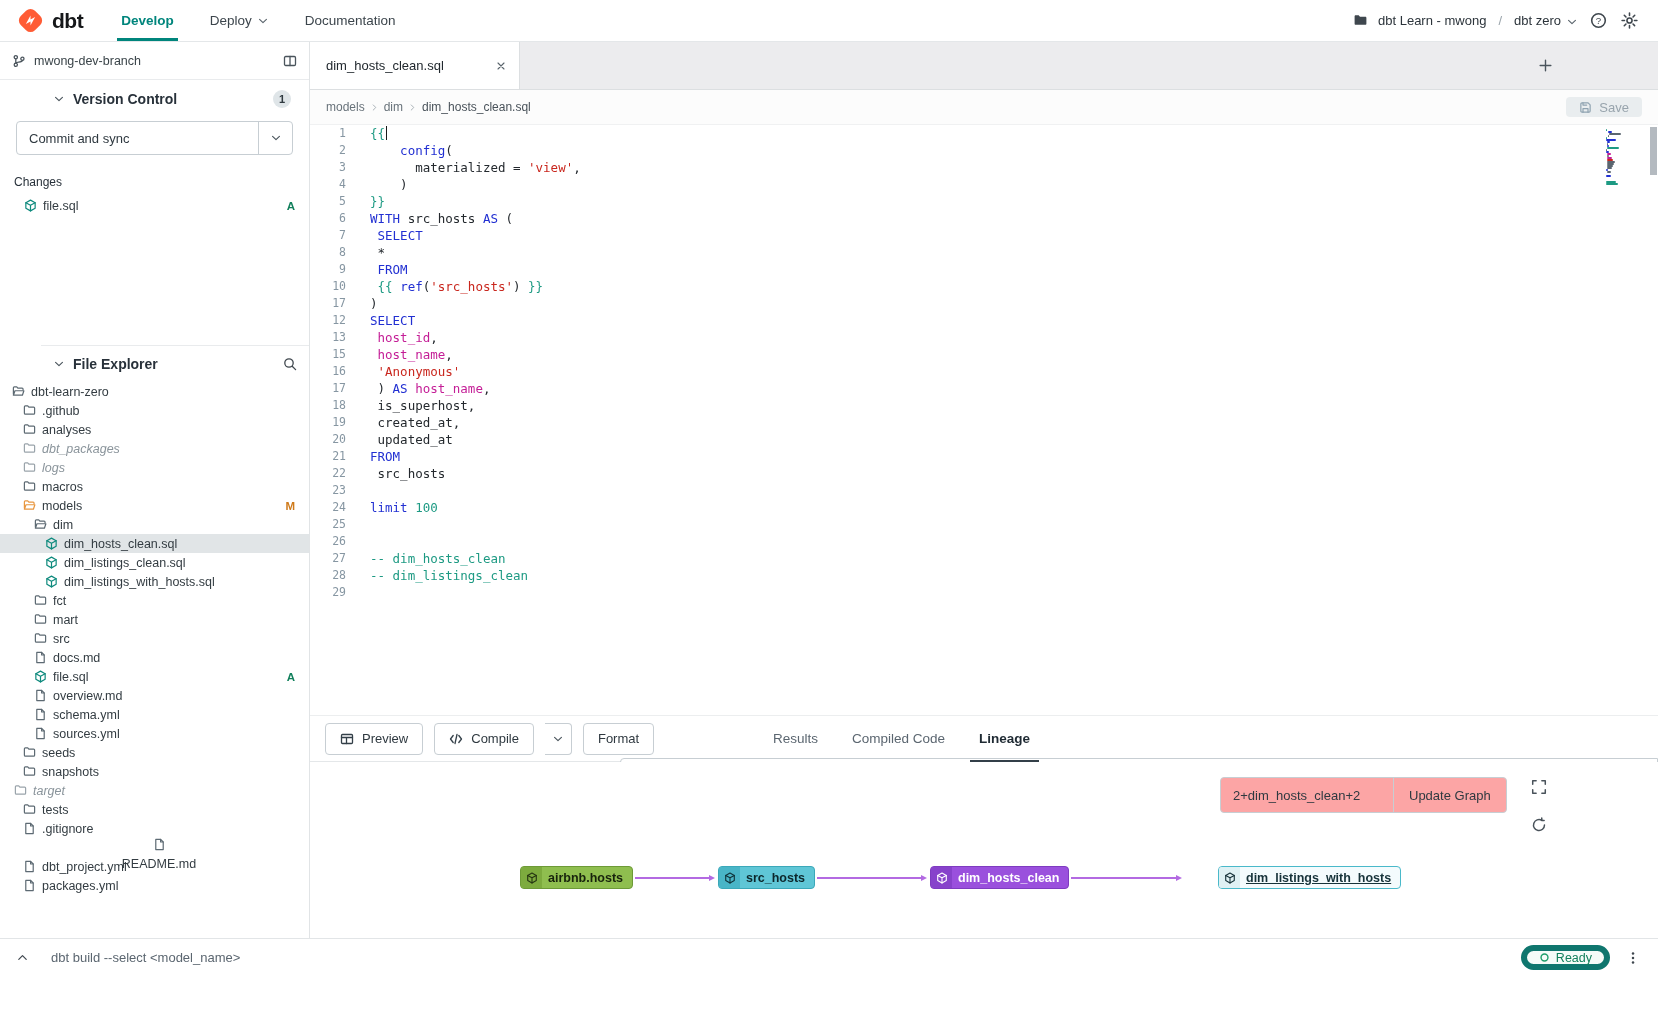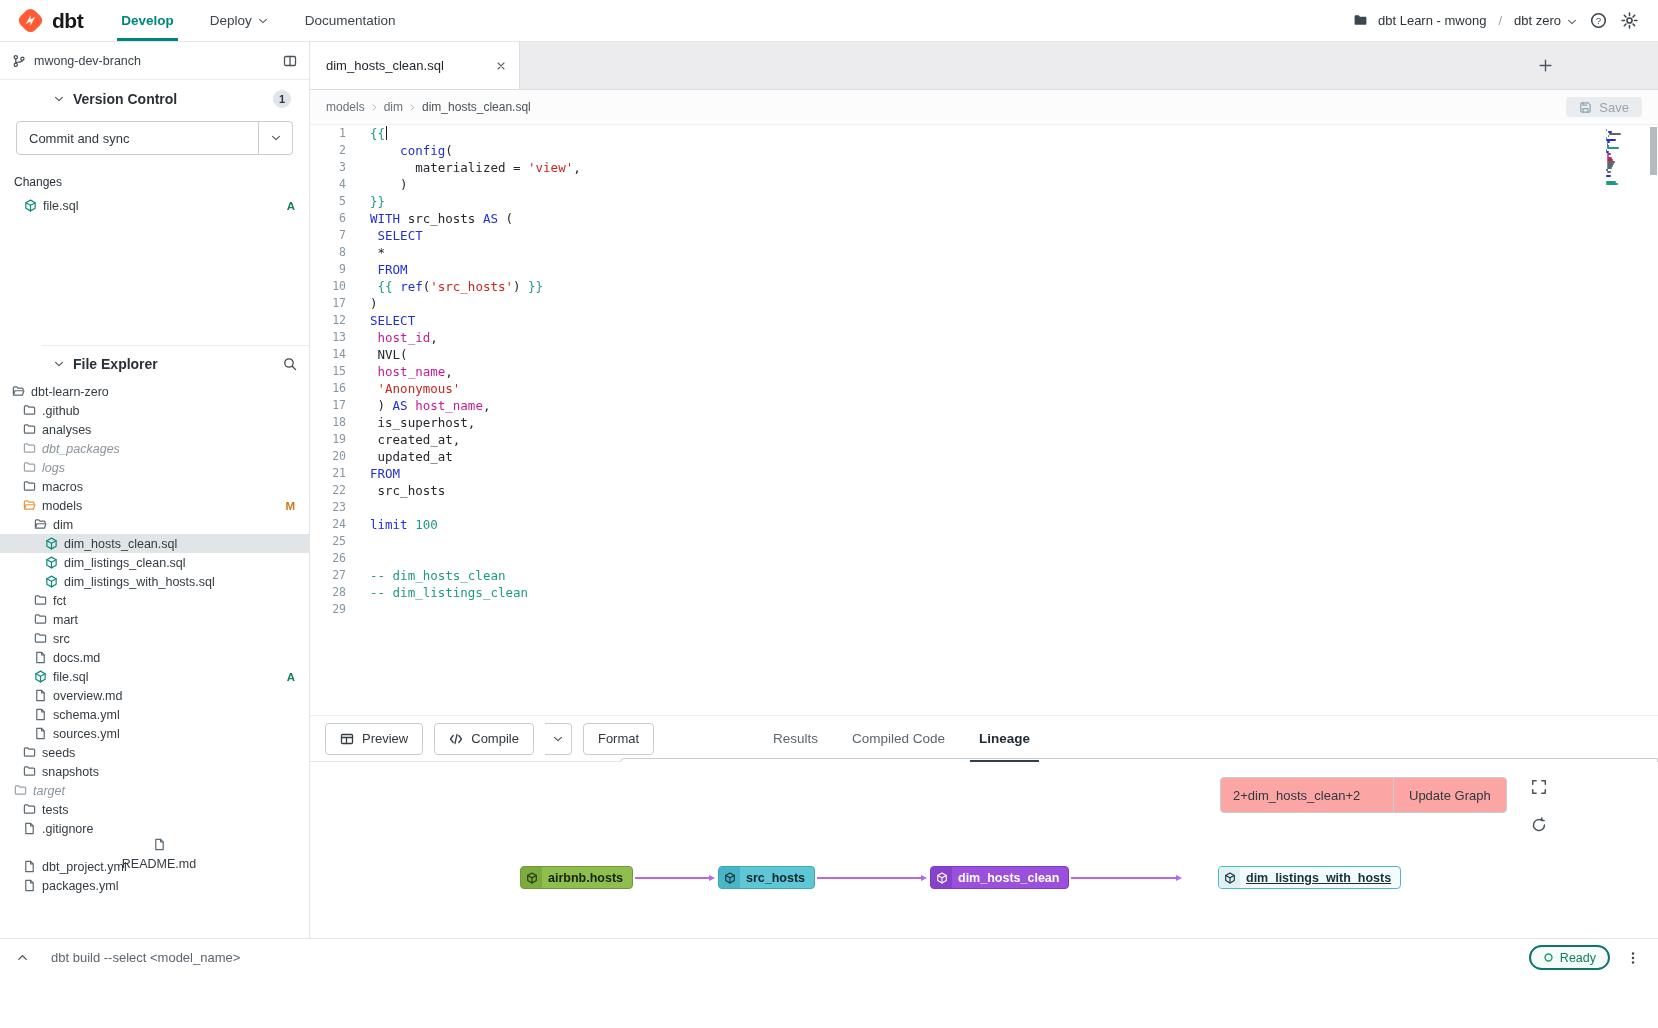--- a/index.html
+++ b/index.html
@@ -122,21 +122,21 @@
   .gnode .nicon { width:21px; border-radius:3px 0 0 3px; display:flex; align-items:center; justify-content:center; }
   .gnode .nicon svg { width:12px; height:12px; }
   .gnode .nlabel { padding:0 9px 0 6px; display:flex; align-items:center; }
   .edge { position:absolute; top:115px; height:1.6px; }
   .edge .arrow { position:absolute; right:-5px; top:-2.4px; width:0; height:0; border-top:3.2px solid transparent; border-bottom:3.2px solid transparent; border-left:6px solid; }
 
   
   .statusbar { position:absolute; top:938px; left:0; right:0; height:38px; background:#fff; border-top:1px solid #e2e5e7; display:flex; align-items:center; z-index:9; }
   .sb-chev { margin-left:16px; color:#3f474e; cursor:pointer; display:flex; }
   .sb-cmd { margin-left:22px; font-size:13px; color:#5b6670; cursor:text; }
-  .ready-pill { margin-left:auto; display:flex; align-items:center; gap:6px; border:2px solid #0f766e; background:#f5fbf8; color:#12805c; border-radius:13px; height:25px; padding:0 12px; font-size:12.5px; cursor:pointer; }
+  .ready-pill { margin-left:auto; display:flex; align-items:center; gap:6px; border:6px solid #0f766e; background:#f5fbf8; color:#12805c; border-radius:13px; height:25px; padding:0 12px; font-size:12.5px; cursor:pointer; }
   .ready-pill .icn { color:#1e9e6a; }
   .ready-pill .icn svg { width:11px; height:11px; }
   .sb-kebab { margin:0 18px 0 16px; color:#3f474e; cursor:pointer; display:flex; }
 </style>
 </head>
 <body>
 
 <header class="navbar">
   <div class="logo">
     <span class="icn">
@@ -586,24 +586,20 @@
           <span class="ln">17</span>
           <span class="ct"><span class="tk-p">)</span></span>
         </div>
         <div class="code-line">
           <span class="ln">12</span>
           <span class="ct"><span class="tk-k">SELECT</span></span>
         </div>
         <div class="code-line">
           <span class="ln">13</span>
           <span class="ct"><span class="tk-p"> </span><span class="tk-v">host_id</span><span class="tk-p">,</span></span>
-        </div>
-        <div class="code-line">
-          <span class="ln">14</span>
-          <span class="ct"><span class="tk-p"> NVL(</span></span>
         </div>
         <div class="code-line">
           <span class="ln">15</span>
           <span class="ct"><span class="tk-p"> </span><span class="tk-v">host_name</span><span class="tk-p">,</span></span>
         </div>
         <div class="code-line">
           <span class="ln">16</span>
           <span class="ct"><span class="tk-p"> </span><span class="tk-s">'Anonymous'</span></span>
         </div>
         <div class="code-line">

